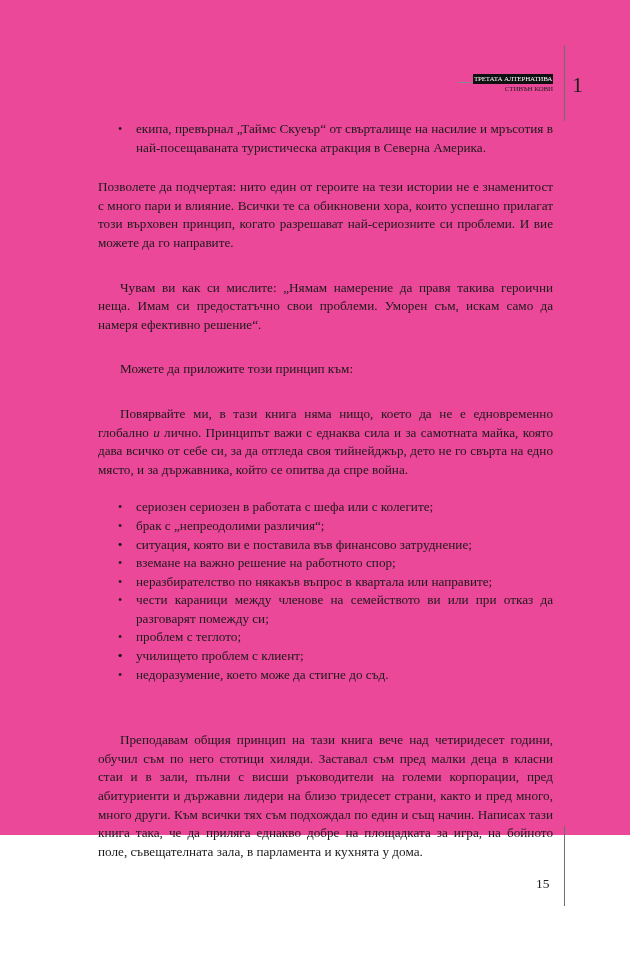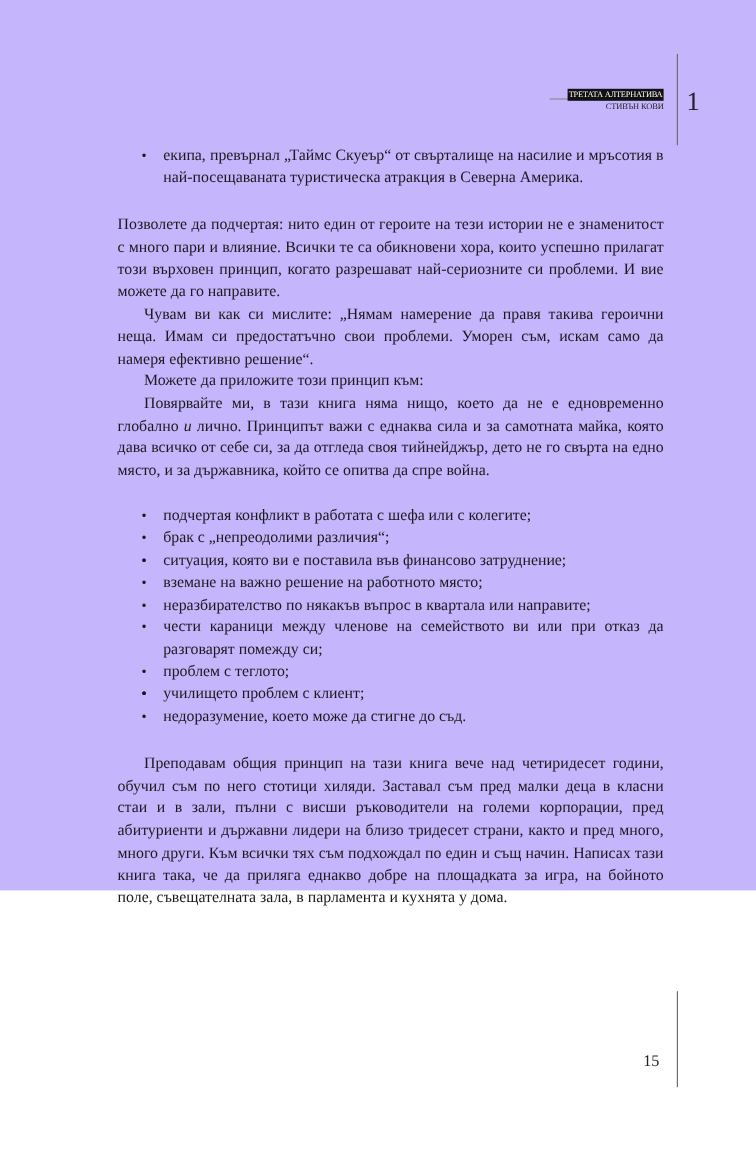--- a/index.html
+++ b/index.html
@@ -1,37 +1,37 @@
 <!DOCTYPE html>
 <html><head>
   <meta charset="utf-8">
   <style>
     html, body { margin: 0; padding: 0; background: #ffffff; }
     body { width: 630px; height: 965px; position: relative; overflow: hidden;
            font-family: "DejaVu Serif", "Liberation Serif", serif; color: #1a1a1a; }
-    .page { position: absolute; left: 0; top: 0; width: 630px; height: 742px; background: #c4b5fd; }
+    .page { position: absolute; left: 0; top: 0; width: 630px; height: 835px; background: #ec4899; }
 
     .vline { position: absolute; width: 1px; background: #6e6e6e; left: 564px; }
     .vline.top { top: 45px; height: 76px; }
     .vline.bottom { top: 826px; height: 80px; }
 
     .chapter-num { position: absolute; left: 572px; top: 74px; font-family: "Liberation Serif", serif;
                    font-size: 22px; line-height: 22px; color: #222; }
 
     .header-rule { position: absolute; left: 458px; top: 82px; width: 16px; height: 1px; background: #8a8a8a; }
     .header-title { position: absolute; left: 473px; top: 74px; width: 80px; height: 10px; background: #111;
                     color: #fff; font-family: "Liberation Serif", serif; font-size: 7px; line-height: 10px;
                     text-align: center; letter-spacing: -0.2px; white-space: nowrap; overflow: hidden; }
     .header-author { position: absolute; right: 77px; top: 85px; font-family: "Liberation Serif", serif;
                      font-size: 7px; line-height: 8px; color: #222; white-space: nowrap; letter-spacing: -0.1px; }
 
     .content { position: absolute; left: 98px; top: 120px; width: 455px;
                font-family: "Liberation Serif", serif; font-size: 13.2px; line-height: 18.6px; }
     .content p { margin: 0; text-align: justify; hyphens: manual; }
-    .content p.indent { text-indent: 22px; }
+    .content p.indent { text-indent: 22px; margin-top: 26px; }
 
     ul.bullets { list-style: none; margin: 0; padding: 0; }
     ul.bullets li { position: relative; padding-left: 38px; text-align: justify; }
     ul.bullets li .dot { position: absolute; left: 20px; top: 0; font-size: 12px; }
 
     .gap-small { height: 19px; }
     .gap-med { height: 21px; }
 
     .folio { position: absolute; left: 536px; top: 876px; font-family: "Liberation Serif", serif;
              font-size: 13.5px; color: #222; }
@@ -59,25 +59,25 @@
     <div class="gap-med"></div>
 
     <p>Позволете да подчертая: нито един от героите на тези истории не е знаменитост с много пари и влияние. Всички те са обикновени хора, които успешно прилагат този върховен принцип, когато разрешават най-сериозните си проблеми. И вие можете да го направите.</p>
     <p class="indent">Чувам ви как си мислите: „Нямам намерение да правя такива героични неща. Имам си предостатъчно свои проблеми. Уморен съм, искам само да намеря ефективно решение“.</p>
     <p class="indent">Можете да приложите този принцип към:</p>
     <p class="indent"><span>Повярвайте ми, в тази книга няма нищо, което да не е едновременно глобално </span><em>и</em><span> лично. Принципът важи с еднаква сила и за самотната майка, която дава всичко от себе си, за да отгледа своя тийнейджър, дето не го свърта на едно място, и за държавника, който се опитва да спре война.</span></p>
 
     <div class="gap-small"></div>
 
     <ul class="bullets">
-      <li><span class="dot">•</span><span>подчертая конфликт в работата с шефа или с колегите;</span></li>
+      <li><span class="dot">•</span><span>сериозен сериозен в работата с шефа или с колегите;</span></li>
       <li><span class="dot">•</span><span>брак с „непреодолими различия“;</span></li>
       <li><span class="dot">•</span></li>
       <li><span class="dot">•</span><span>ситуация, която ви е поставила във финансово затруднение;</span></li>
-      <li><span class="dot">•</span><span>вземане на важно решение на работното място;</span></li>
+      <li><span class="dot">•</span><span>вземане на важно решение на работното спор;</span></li>
       <li><span class="dot">•</span><span> неразбирателство по някакъв въпрос в квартала или направите;</span></li>
       <li><span class="dot">•</span><span>чести караници между членове на семейството ви или при отказ да разговарят помежду си;</span></li>
       <li><span class="dot">•</span><span>проблем с теглото;</span></li>
       <li><span class="dot">•</span></li>
       <li><span class="dot">•</span></li>
       <li><span class="dot">•</span><span>училището проблем с клиент;</span></li>
       <li><span class="dot">•</span><span>недоразумение, което може да стигне до съд.</span></li>
     </ul>
 
     <div class="gap-med"></div>

